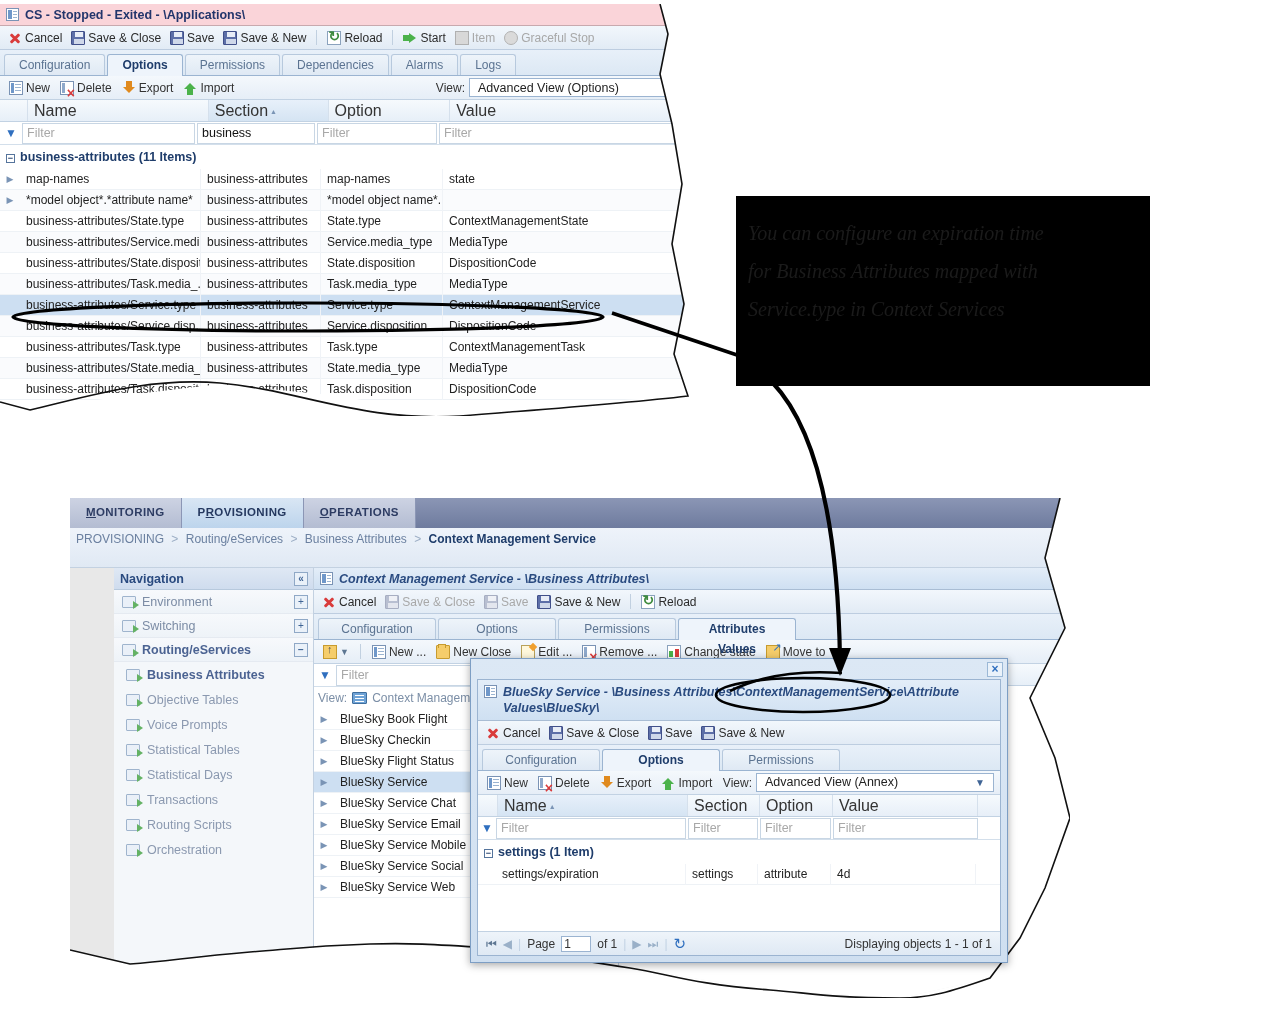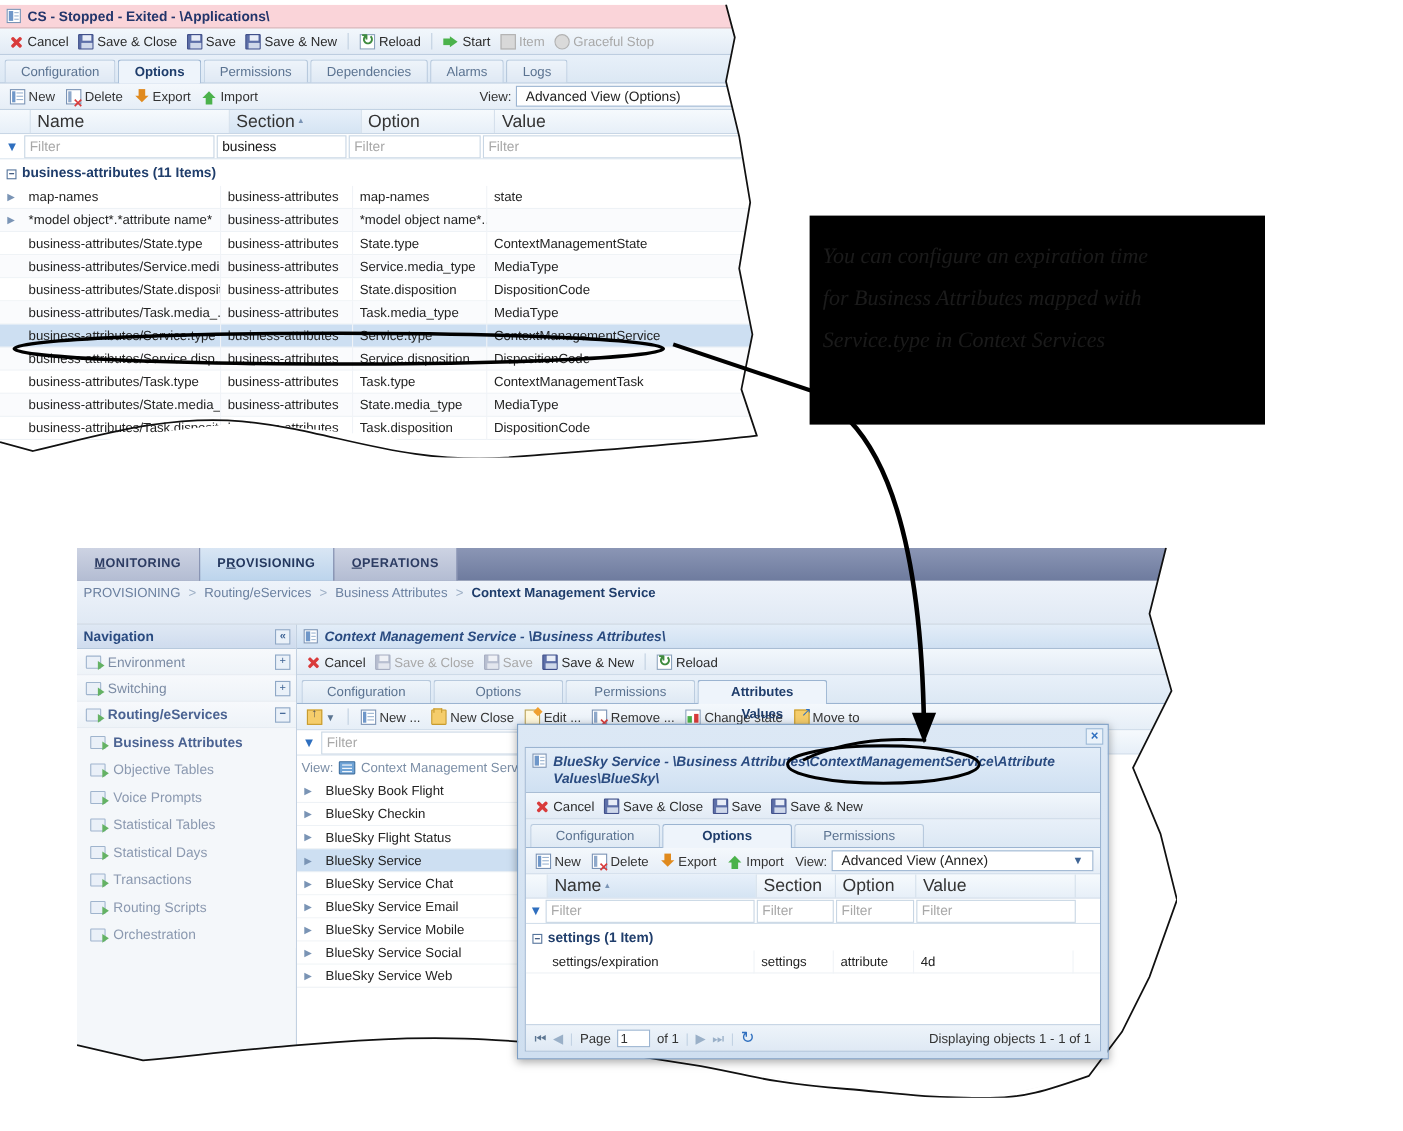--- a/index.html
+++ b/index.html
@@ -457,21 +457,21 @@
     <span class="sep">&gt;</span>
     <span>Routing/eServices</span>
     <span class="sep">&gt;</span>
     <span>Business Attributes</span>
     <span class="sep">&gt;</span>
     <span class="cur">Context Management Service</span>
   </div>
 
   <div style="display:flex; align-items:stretch; height:444px;">
 
-    <div style="width:200px; background:#f4f7fa; border-right:1px solid #c3d1e1;">
+    <div style="width:200px; background:#f4f7fa; border-right:1px solid #c3d1e1;margin-left:44px;">
       <div class="nav-head">
         <span>Navigation</span>
         <span class="sq-btn">«</span>
       </div>
       <div id="nav-groups">
           <div class="nav-item">
             <span class="ico-navfolder"></span>
             <span>Environment</span>
             <span class="sq-btn">+</span>
           </div>

